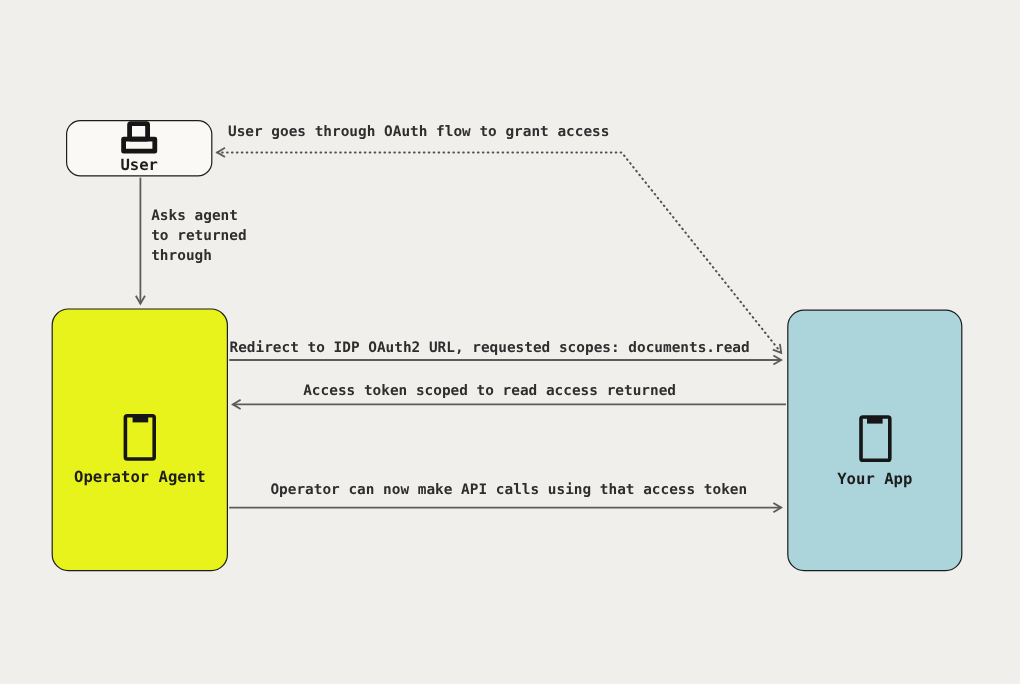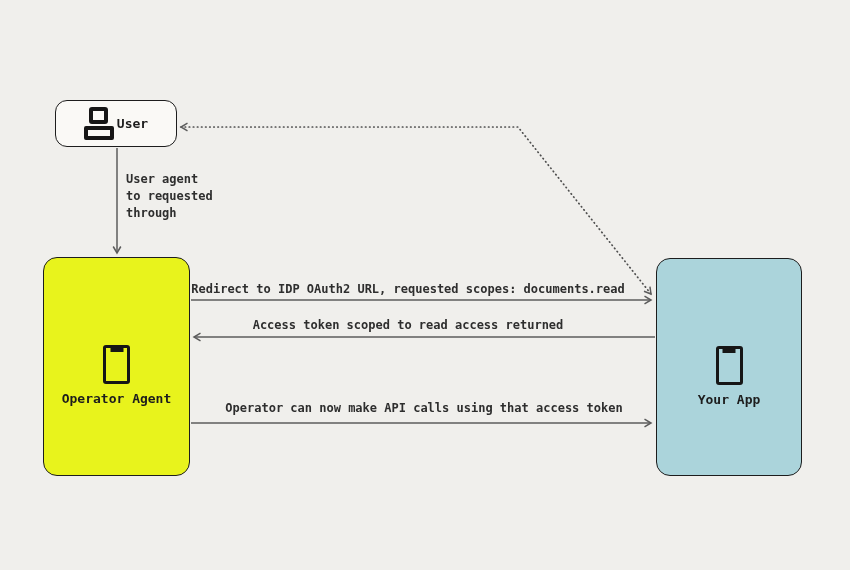--- a/index.html
+++ b/index.html
@@ -23,21 +23,21 @@
     font-size:13px;
     font-weight:bold;
     color:#1d1d1d;
     white-space:nowrap;
   }
   .node-user {
     left:55px; top:100px; width:122px; height:47px;
     border-radius:12px;
     background:#faf9f6;
     gap:3px;
-    flex-direction:row;
+    flex-direction:column;
   }
   .node-agent {
     left:43px; top:257px; width:147px; height:219px;
     border-radius:14px;
     background:#e8f31c;
     flex-direction:column;
     gap:7px;
     padding-top:18px;
   }
   .node-app {
@@ -143,24 +143,25 @@
     <span class="node-label">Operator Agent</span>
   </div>
 
   <div class="node node-app">
     <span class="phone-icon">
       <span class="notch"></span>
     </span>
     <span class="node-label">Your App</span>
   </div>
 
+  <div class="edge-label lbl-oauth">User goes through OAuth flow to grant access</div>
 
   <div class="edge-label lbl-asks">
-    <div>User agent</div>
-    <div>to requested</div>
+    <div>Asks agent</div>
+    <div>to returned</div>
     <div>through</div>
   </div>
 
   <div class="edge-label lbl-redirect">Redirect to IDP OAuth2 URL, requested scopes: documents.read</div>
 
   <div class="edge-label lbl-api">Operator can now make API calls using that access token</div>
 
   <div class="edge-label lbl-access">Access token scoped to read access returned</div>
 
 </div>

